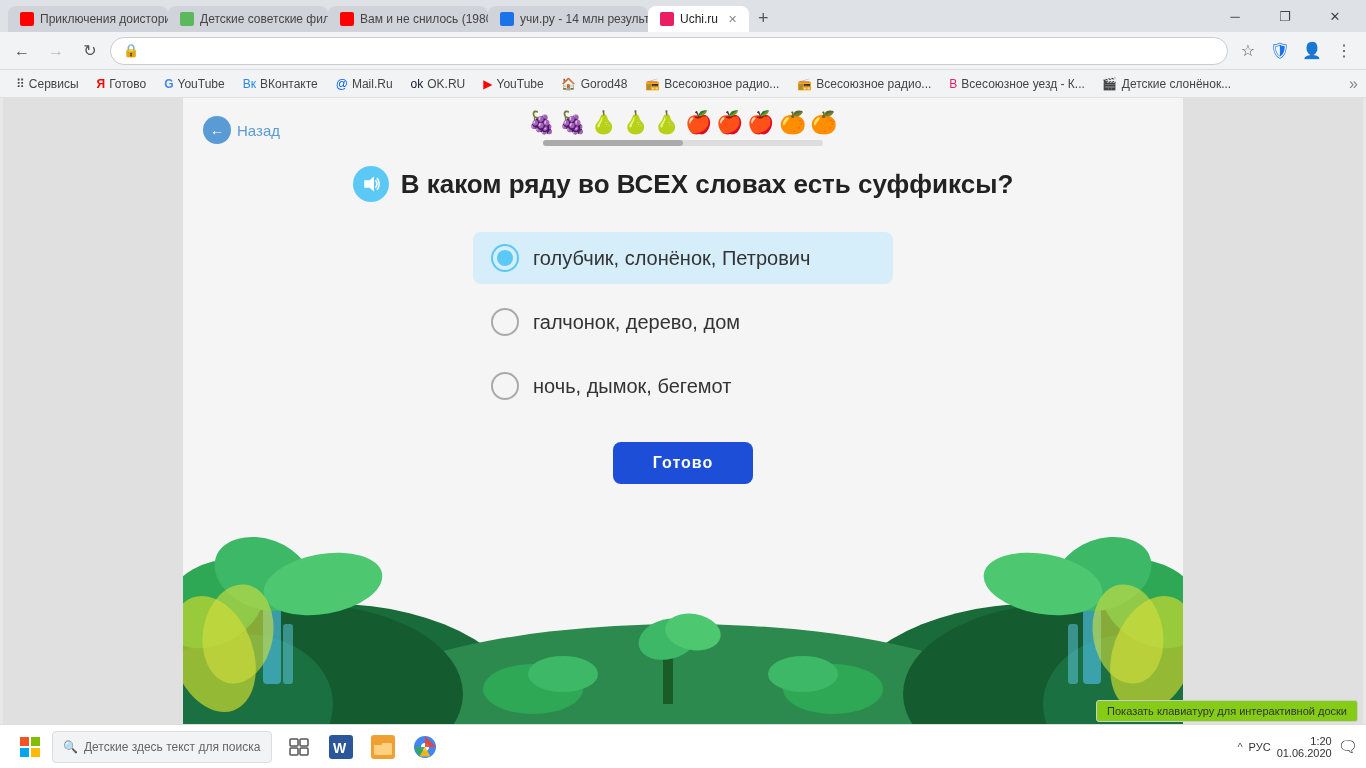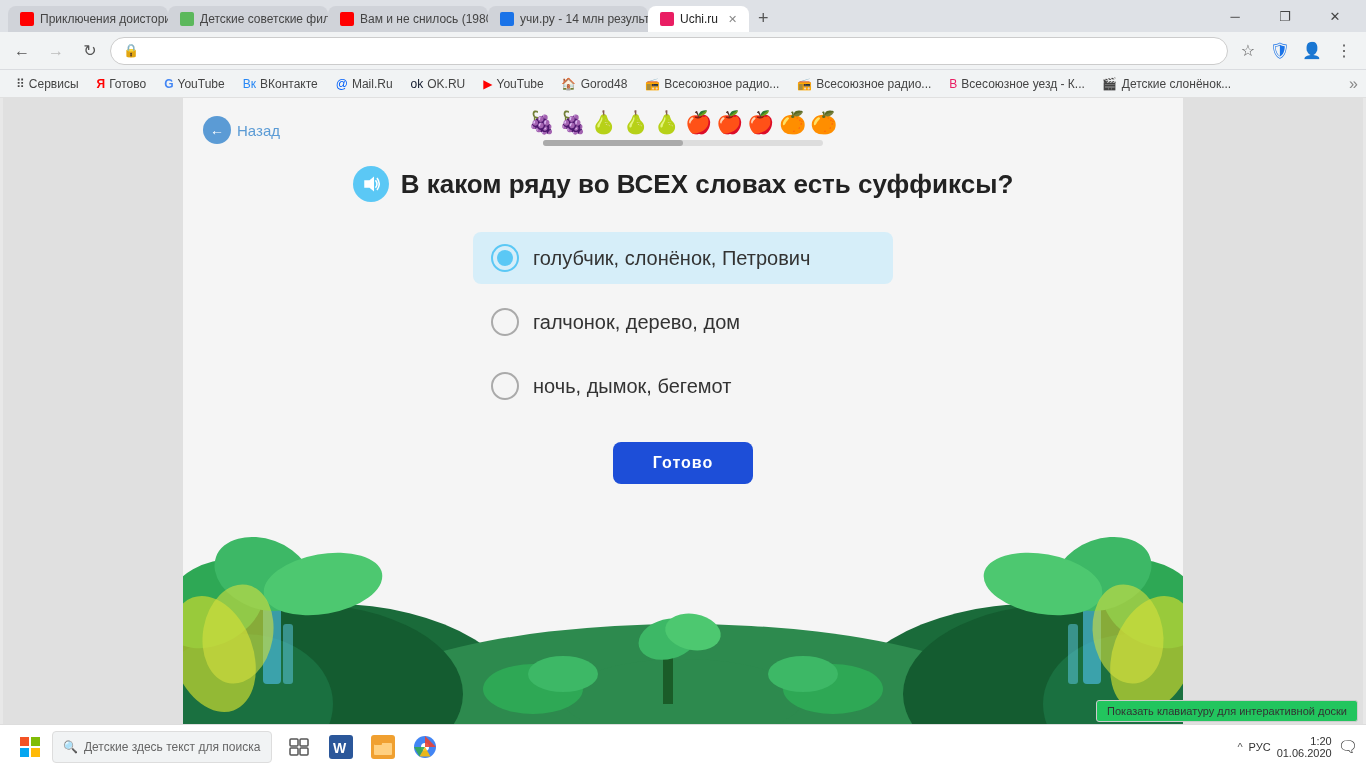--- a/index.html
+++ b/index.html
@@ -61,21 +61,21 @@
     
     .jungle-decoration { position: absolute; bottom: 0; left: 0; right: 0; height: 320px; pointer-events: none; overflow: hidden; }
 
     
     .taskbar { background: #fff; height: 44px; display: flex; align-items: center; padding: 0 8px; border-top: 1px solid #ddd; position: relative; }
     .start-btn { width: 44px; height: 44px; display: flex; align-items: center; justify-content: center; }
     .search-bar { display: flex; align-items: center; background: #f1f3f4; border: 1px solid #ddd; height: 32px; border-radius: 4px; padding: 0 10px; width: 220px; font-size: 12px; color: #666; }
     .taskbar-apps { display: flex; gap: 4px; margin-left: 8px; }
     .taskbar-app { width: 38px; height: 38px; display: flex; align-items: center; justify-content: center; border-radius: 4px; cursor: pointer; }
     .taskbar-right { margin-left: auto; display: flex; align-items: center; gap: 6px; font-size: 11px; color: #333; }
-    .keyboard-tooltip { position: absolute; bottom: 46px; right: 8px; background: #22c55e; border: 1px solid #ccc; padding: 4px 10px; font-size: 11px; color: #333; border-radius: 3px; white-space: nowrap; }
+    .keyboard-tooltip { position: absolute; bottom: 46px; right: 8px; background: #84cc16; border: 1px solid #ccc; padding: 4px 10px; font-size: 11px; color: #333; border-radius: 3px; white-space: nowrap; }
 
     
     .jungle-svg { position: absolute; bottom: 0; left: 0; width: 100%; }
   </style>
 </head>
 <body>
 
 <div class="browser-frame">
 
   <div class="title-bar">

